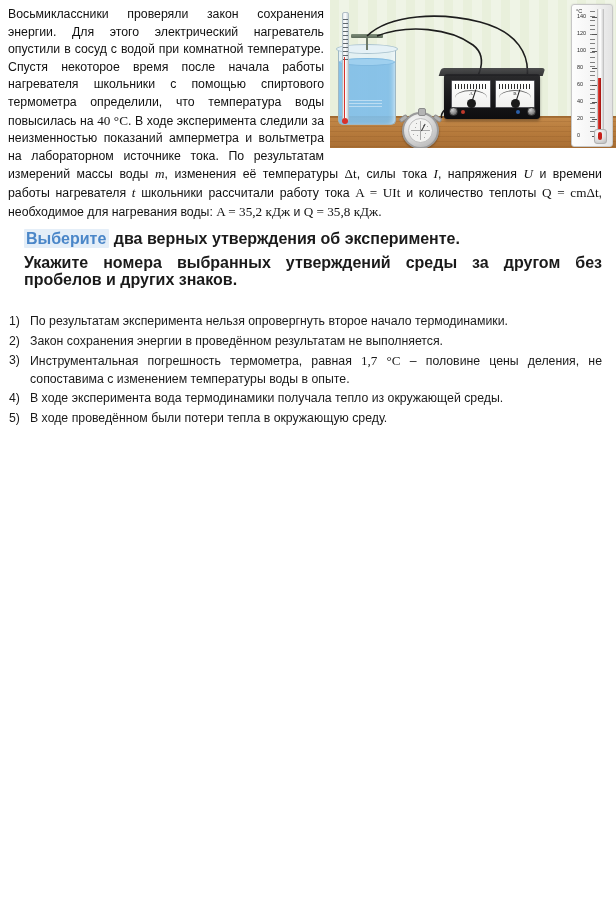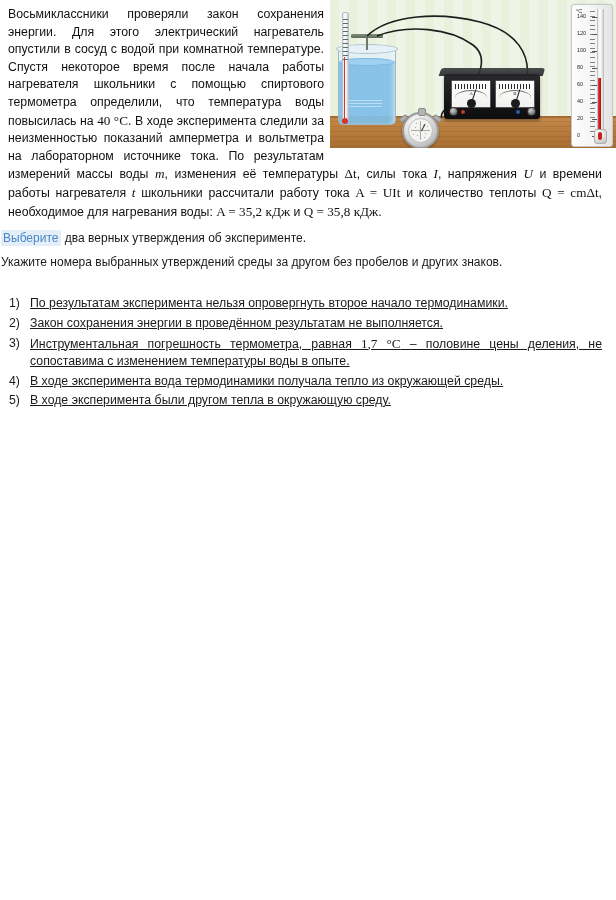--- a/index.html
+++ b/index.html
@@ -417,43 +417,43 @@
   .mathnum {
     font-family: "Liberation Serif", "DejaVu Serif", serif;
     font-size: 13.2px;
     white-space: nowrap;
   }
   .mathvar { font-style: italic; }
   .mathnum { font-style: normal; }
 
   .instr {
     clear: both;
-    padding: 0 14px 0 1px;
-    font-size: 12px;
+    padding: 0 14px 0 24px;
+    font-size: 16px;
     line-height: 17.6px;
     text-align: justify;
+    font-weight: bold;
   }
   .instr .line1 { margin: 9px 0 6px 0; }
   .instr .line2 { margin: 0; }
 
   .hl-link {
     background: #e4eef8;
     color: #4a86c8;
     padding: 1px 3px 1px 2px;
     border-radius: 1px;
     text-decoration: none;
     cursor: pointer;
   }
 
   .choices {
     margin: 24px 0 12px 0;
     padding: 0 14px 0 8px;
     list-style: none;
     counter-reset: ch;
-    text-decoration: underline;
   }
   .choices li {
     position: relative;
     padding-left: 22px;
     margin-bottom: 2px;
     font-size: 12.3px;
     line-height: 17.6px;
     text-align: justify;
   }
   .choices li::before {
@@ -586,16 +586,16 @@
   <div class="instr">
     <p class="line1"><a class="hl-link" href="#">Выберите</a><span> два верных утверждения об эксперименте.</span></p>
     <p class="line2">Укажите номера выбранных утверждений среды за другом без пробелов и других знаков.</p>
   </div>
 
   <ol class="choices" id="choices-list">
       <li>По результатам эксперимента нельзя опровергнуть второе начало термодинамики.</li>
       <li>Закон сохранения энергии в проведённом результатам не выполняется.</li>
       <li>Инструментальная погрешность термометра, равная <span class="mathnum">1,7 °C</span> – половине цены деления, не сопоставима с изменением температуры воды в опыте.</li>
       <li>В ходе эксперимента вода термодинамики получала тепло из окружающей среды.</li>
-      <li>В ходе эксперимента были другом тепла в окружающую среду.</li>
+      <li>В ходе проведённом были потери тепла в окружающую среду.</li>
     </ol>
 
 </div>
 
 </body></html>

